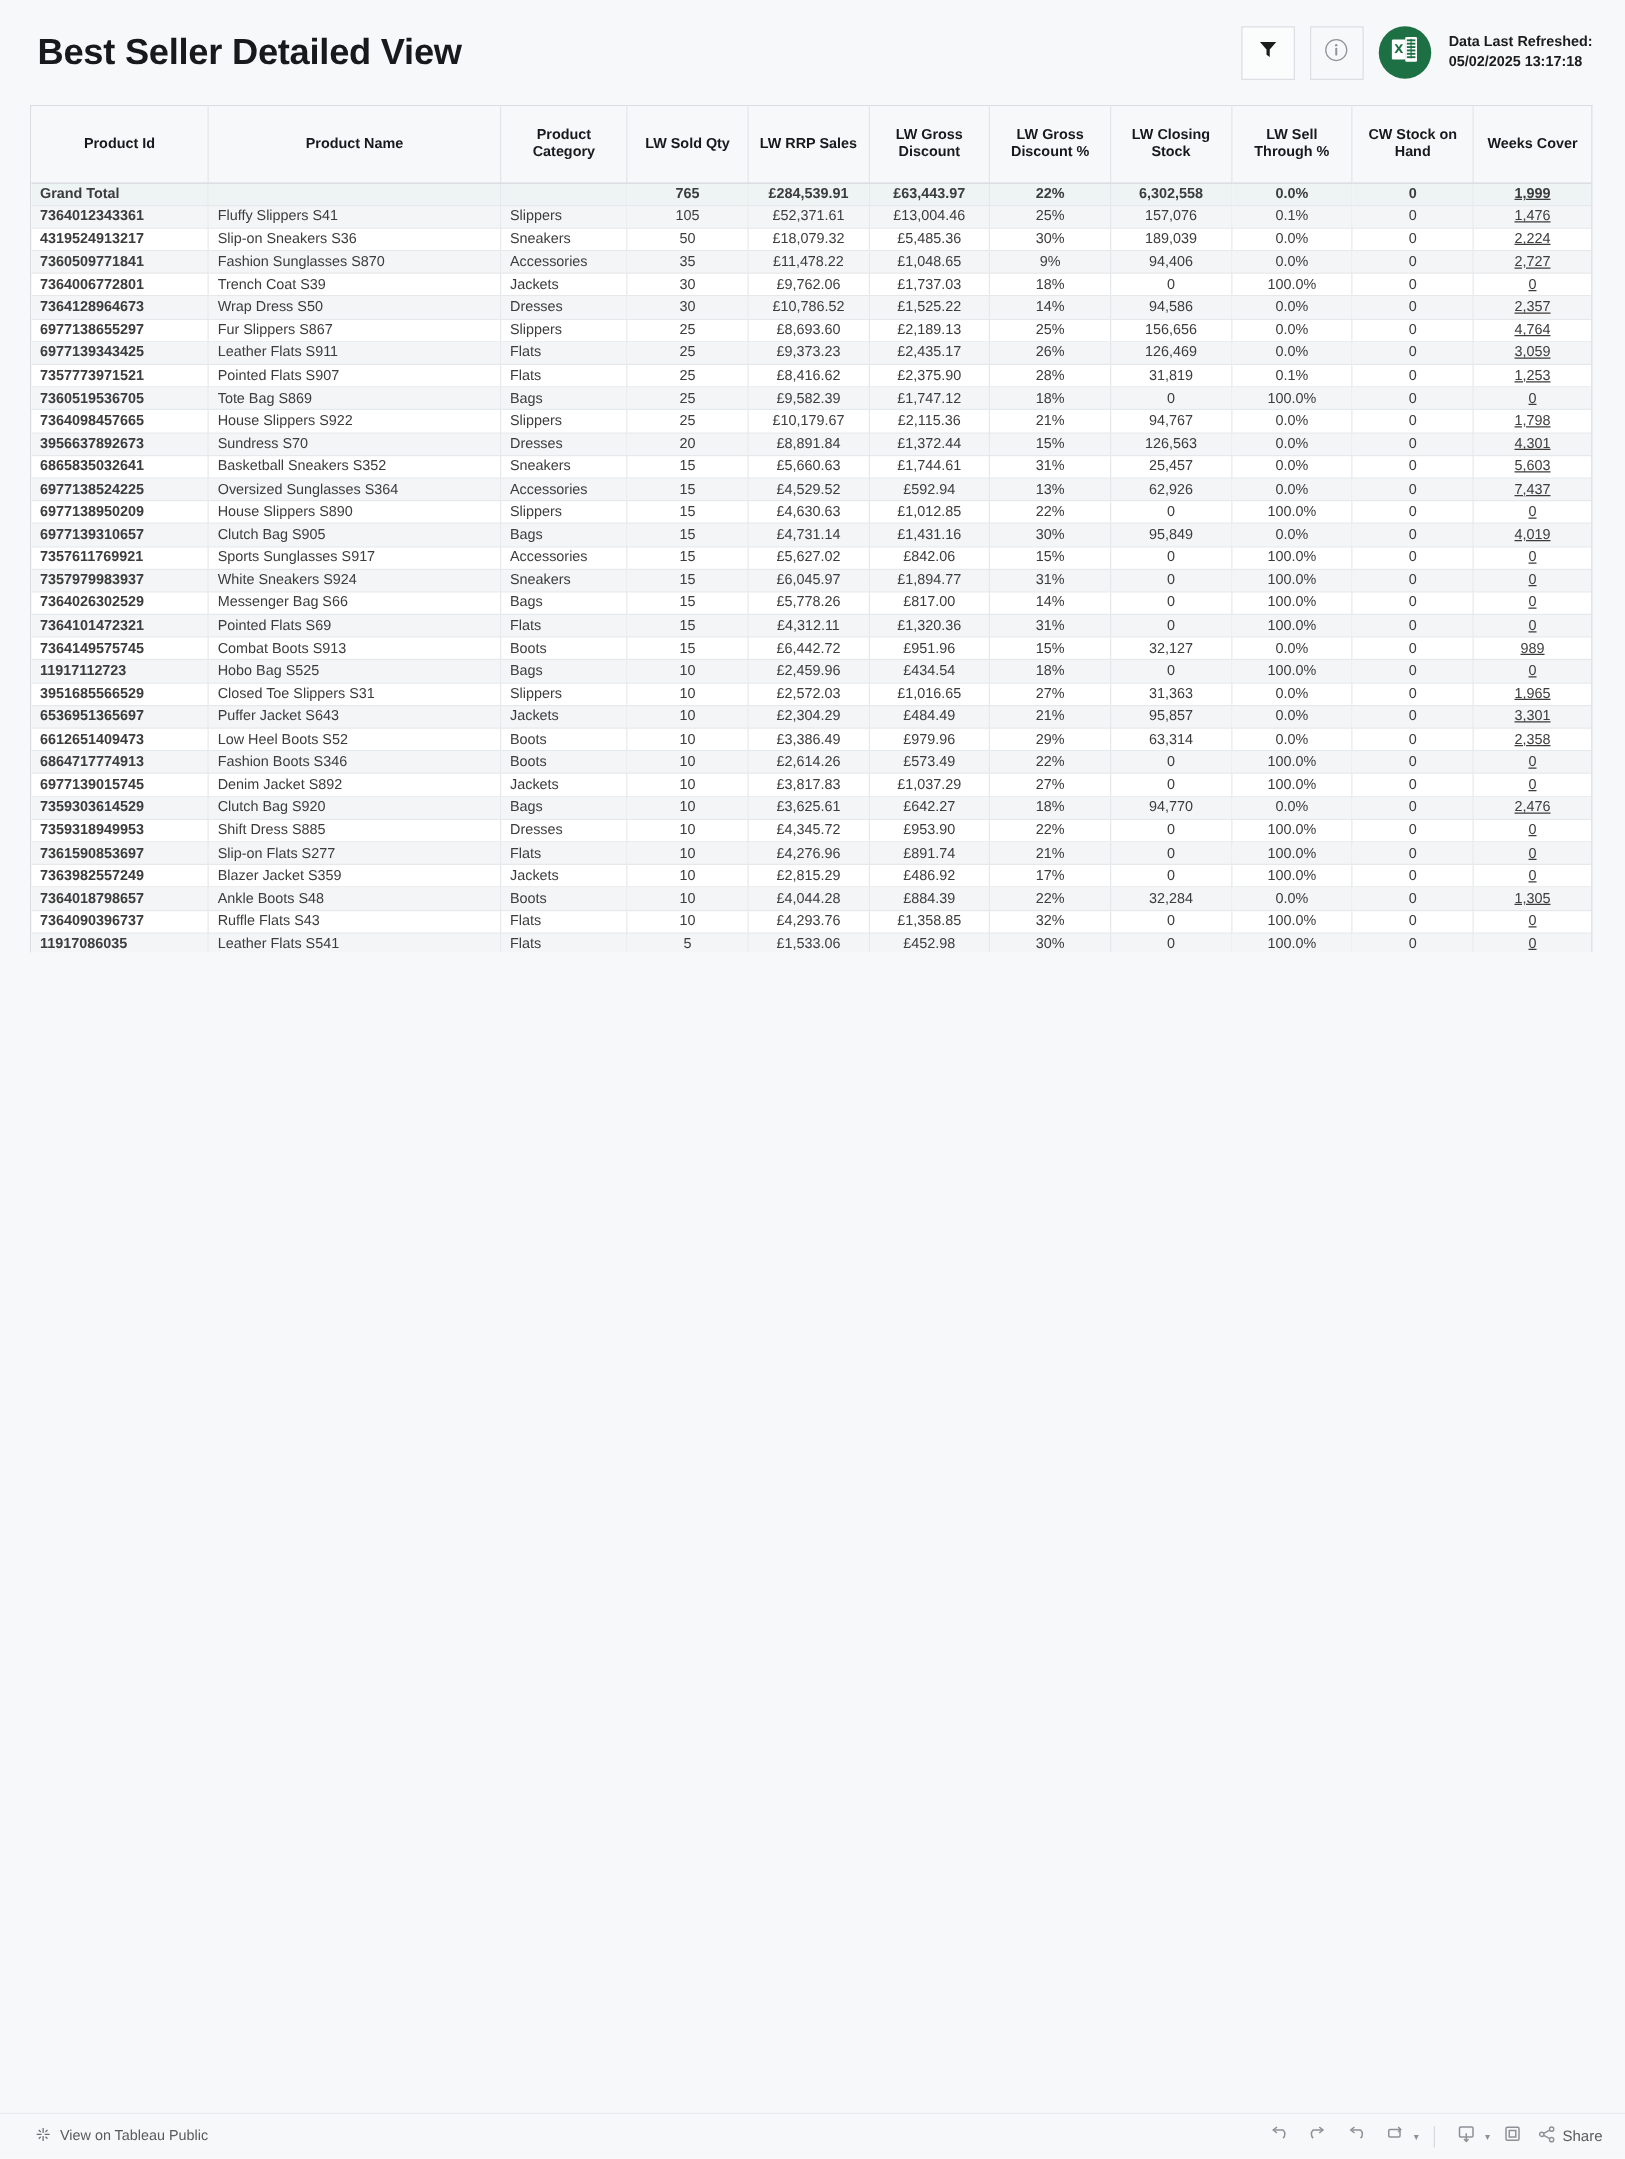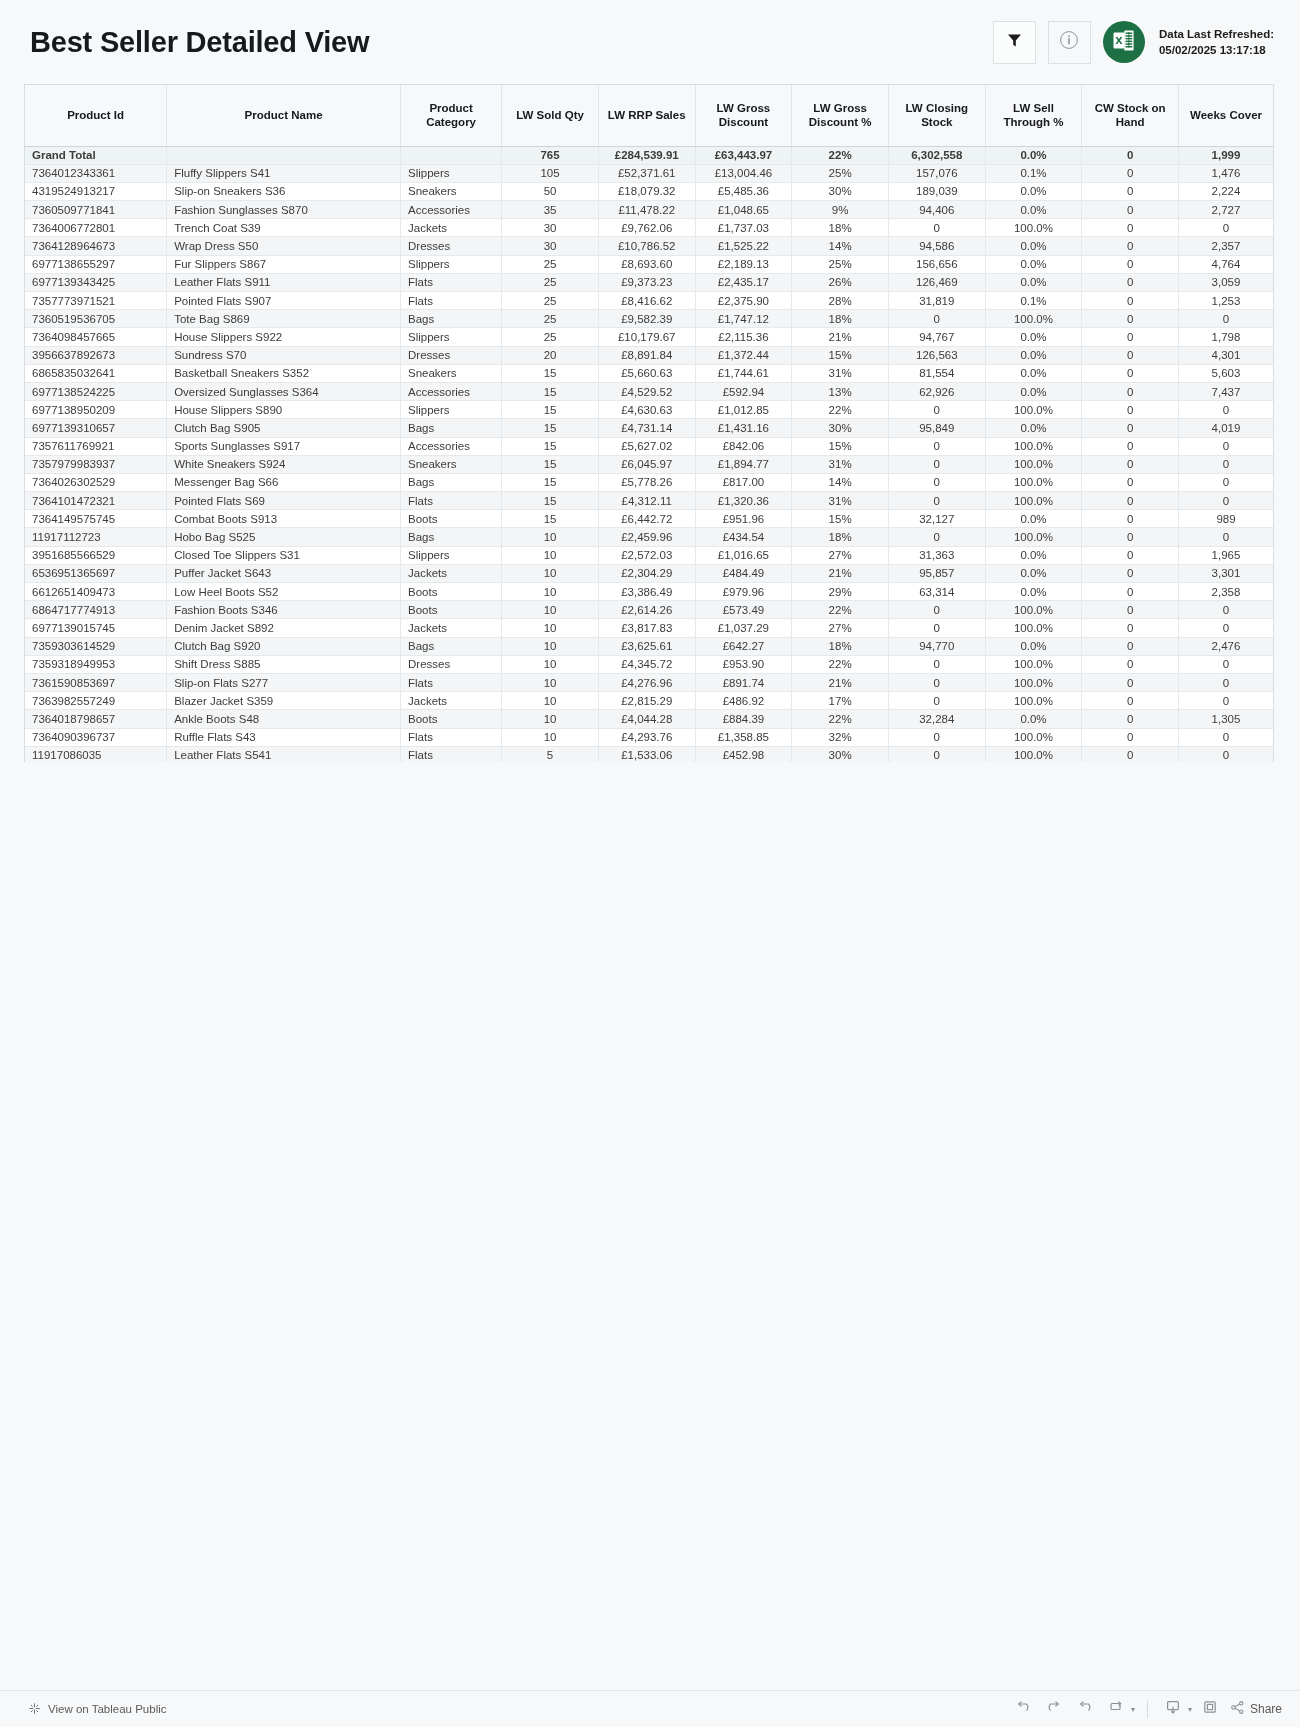--- a/index.html
+++ b/index.html
@@ -110,31 +110,31 @@
   table.grid tbody td {
     height: 18.2px;
     padding: 0 7px;
     border-right: 1px solid #e6e9ec;
     border-bottom: 1px solid #e6e9ec;
     white-space: nowrap;
     overflow: hidden;
     font-size: 11.5px;
     color: #3c3c3c;
   }
-  table.grid tbody td:last-child { border-right: none; }
+  table.grid tbody td:last-child { border-right: none; text-decoration: underline; }
 
   tr.total td {
     background: #edf4f3 !important;
     font-weight: bold;
     color: #17191c;
     border-bottom: 1px solid #c9d2d2;
   }
   tr.alt td { background: #f4f5f6; }
 
-  .c-id   { text-align: left;  font-weight: normal; color: #17191c; }
+  .c-id   { text-align: left;  font-weight: bold; color: #17191c; }
   .c-name { text-align: left;  }
   .c-cat  { text-align: left;  }
   .c-num  { text-align: center; }
 
   
   col.w-id   { width: 126px; }
   col.w-name { width: 208px; }
   col.w-cat  { width: 90px; }
   col.w-qty  { width: 86px; }
   col.w-rrp  { width: 86px; }
@@ -468,21 +468,21 @@
               <td class="c-num">4,301</td>
             </tr>
             <tr>
               <td class="c-id">6865835032641</td>
               <td class="c-name">Basketball Sneakers S352</td>
               <td class="c-cat">Sneakers</td>
               <td class="c-num">15</td>
               <td class="c-num">£5,660.63</td>
               <td class="c-num">£1,744.61</td>
               <td class="c-num">31%</td>
-              <td class="c-num">81,554</td>
+              <td class="c-num">25,457</td>
               <td class="c-num">0.0%</td>
               <td class="c-num">0</td>
               <td class="c-num">5,603</td>
             </tr>
             <tr class="alt">
               <td class="c-id">6977138524225</td>
               <td class="c-name">Oversized Sunglasses S364</td>
               <td class="c-cat">Accessories</td>
               <td class="c-num">15</td>
               <td class="c-num">£4,529.52</td>

